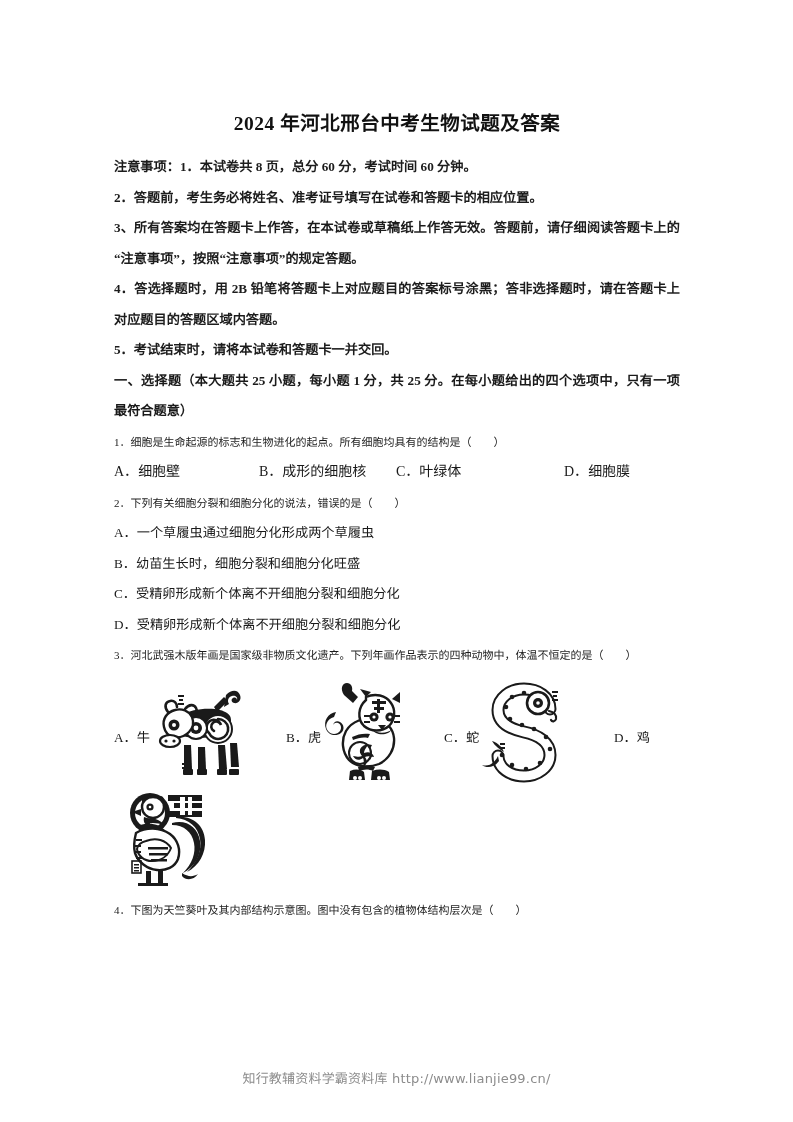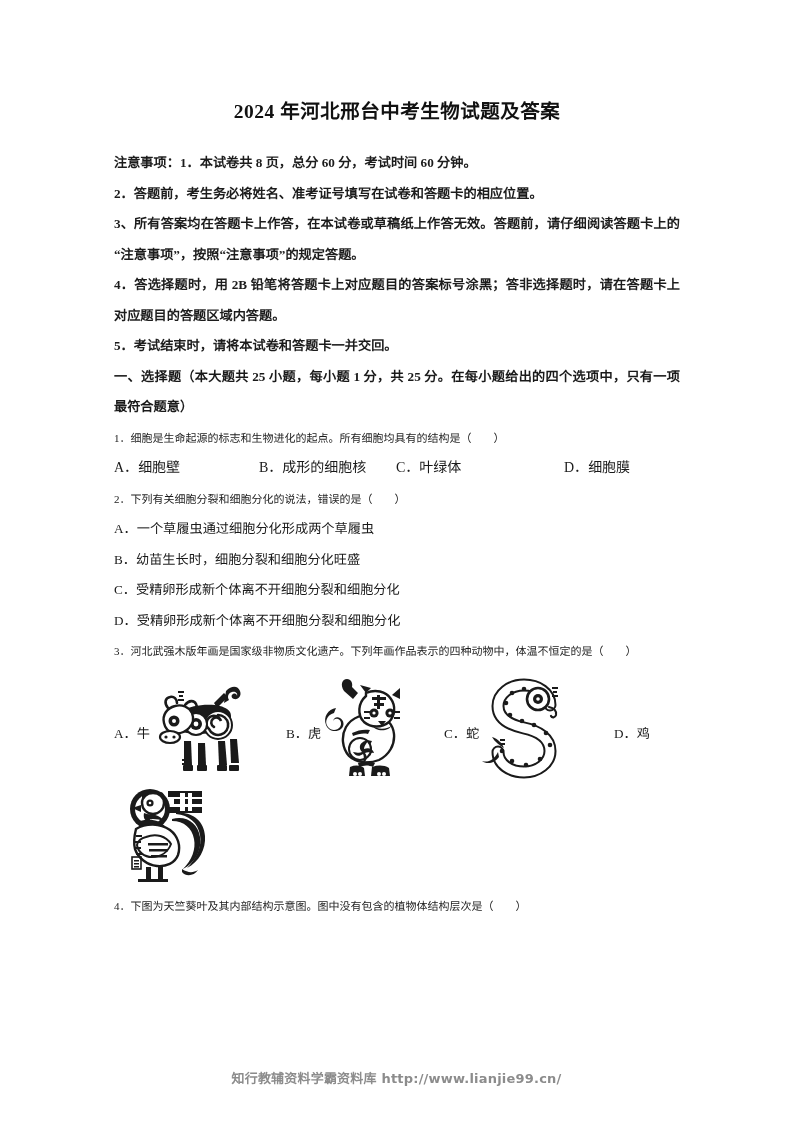--- a/index.html
+++ b/index.html
@@ -27,38 +27,38 @@
     top: 0;
     width: 566px;
   }
 
   
   .doc-title {
     text-align: center;
     font-size: 19.5px;
     font-weight: 700;
     letter-spacing: 0.5px;
-    margin: 0;
+    margin: 12px;
     padding-top: 99px;
     line-height: 1.3;
     color: #111111;
   }
 
   
   .para {
     font-size: 13.2px;
     line-height: 30.5px;
     margin: 0;
     text-align: justify;
     text-justify: inter-ideograph;
     color: #1c1c1c;
     font-weight: 600;
   }
   .para.first {
-    margin-top: 24px;
+    margin-top: 16px;
   }
 
   
   .notice-block .para { font-weight: 600; }
 
   
   .section-head {
     font-size: 13.2px;
     line-height: 30.5px;
     font-weight: 600;
@@ -149,21 +149,20 @@
     position: absolute;
     left: 0;
     right: 0;
     top: 1068px;
     text-align: center;
     font-size: 13px;
     color: #8c8c8c;
     font-family: "DejaVu Sans", "Liberation Sans", sans-serif;
     letter-spacing: 0.2px;
     white-space: nowrap;
-    font-weight: bold;
   }
 </style>
 </head>
 <body>
 
 <div class="page">
   <div class="content">
 
     <h1 class="doc-title">2024 年河北邢台中考生物试题及答案</h1>
 

